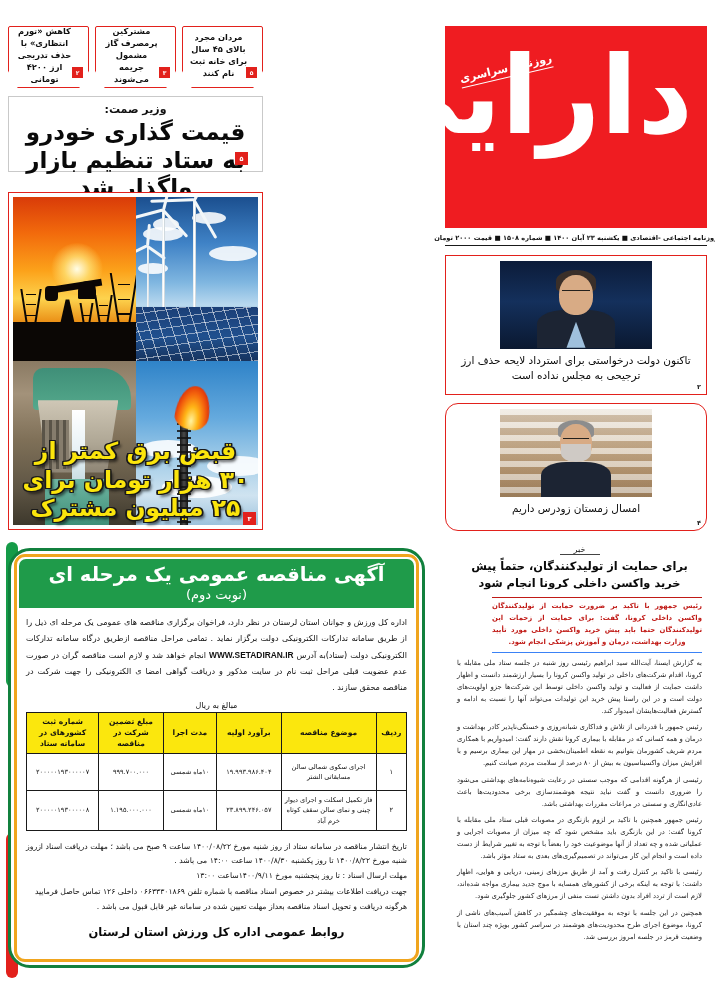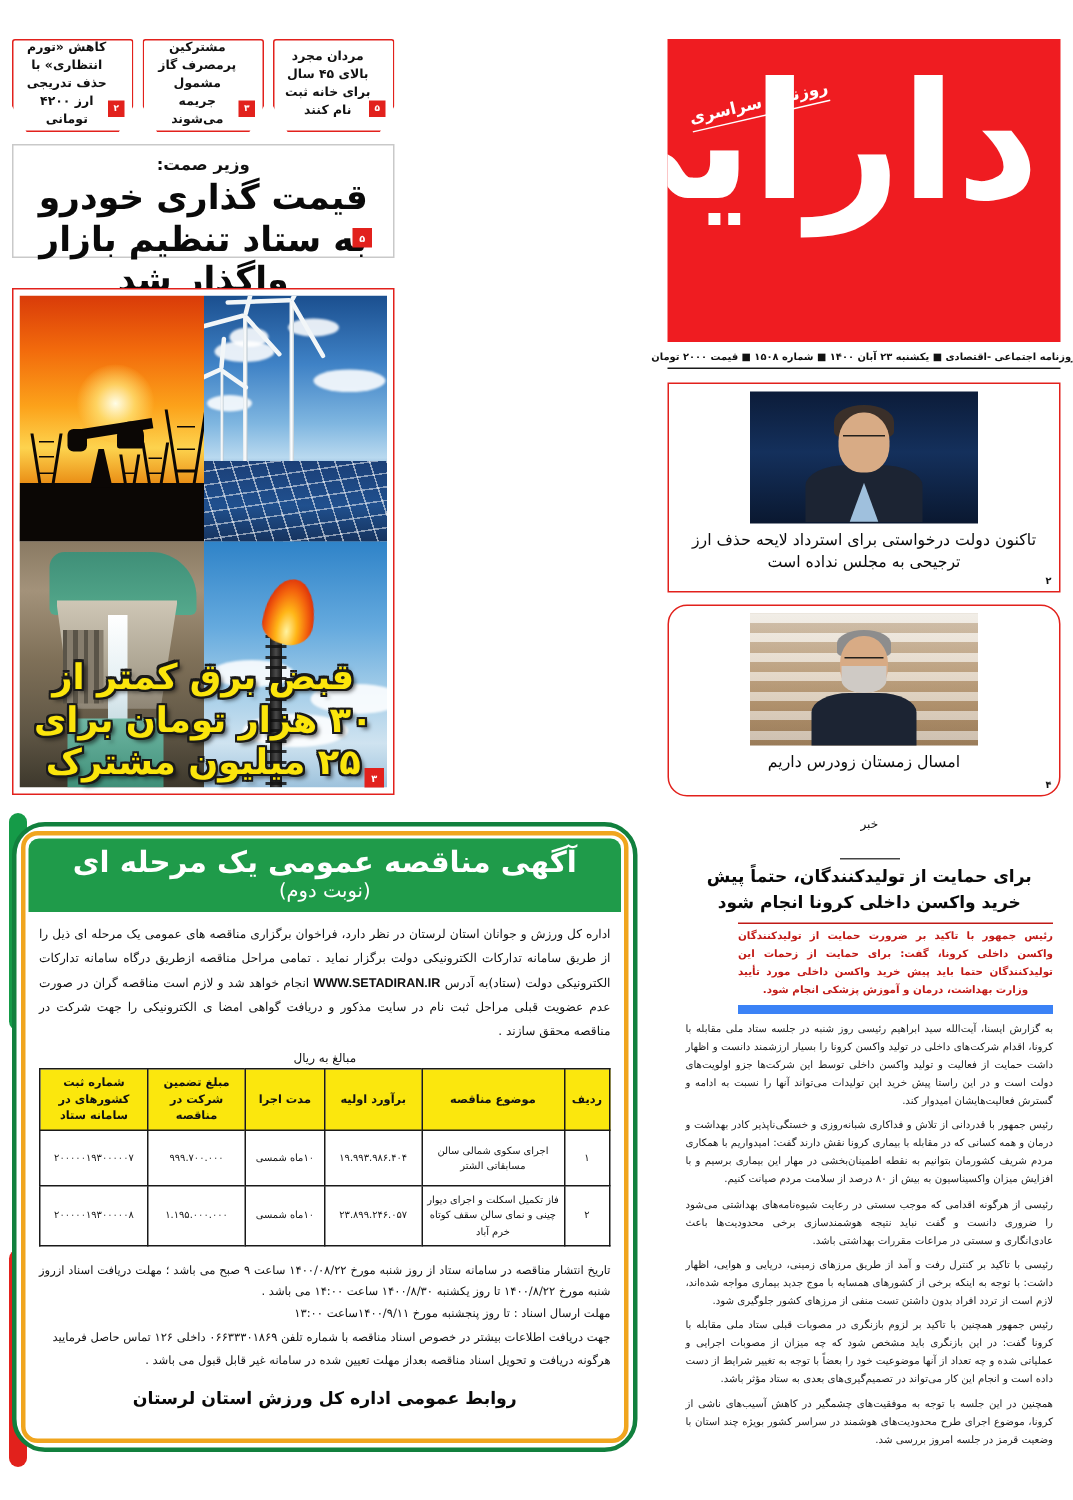--- a/index.html
+++ b/index.html
@@ -419,40 +419,40 @@
   .fr-green { background: #159b48; }
   .fr-white { background: #ffffff; }
   .fr-red   { background: #e2211c; }
   .news-kicker {
     font-size: 8px;
     color: #111111;
     text-align: center;
     border-bottom: 1px solid #444;
     width: 40px;
     margin: 0 auto 3px;
-    padding-bottom: 18px;
+    padding-bottom: 0;
     font-weight: normal;
   }
   .news-title {
     font-size: 11.4px;
     font-weight: bold;
     color: #0a0a0a;
     text-align: center;
     line-height: 1.5;
     letter-spacing: -0.2px;
     margin-bottom: 5px;
   }
   .news-lead {
     font-size: 6.9px;
     color: #c01a16;
     line-height: 1.72;
     text-align: justify;
     text-align-last: center;
     border-top: 1px solid #c01a16;
-    border-bottom: 6px solid #3b82f6;
+    border-bottom: 1px solid #3b82f6;
     padding: 3px 0;
     margin-bottom: 4px;
     font-weight: bold;
     margin-left: 35px;
   }
   .news-body p {
     font-size: 6.8px;
     color: #1a1a1a;
     line-height: 1.78;
     text-align: justify;
@@ -715,22 +715,22 @@
   </div>
 
   <div class="news-col">
     <div class="news-kicker">خبر</div>
     <div class="news-title">برای حمایت از تولیدکنندگان، حتماً پیش خرید واکسن داخلی کرونا انجام شود</div>
     <div class="news-lead">رئیس جمهور با تاکید بر ضرورت حمایت از تولیدکنندگان واکسن داخلی کرونا، گفت: برای حمایت از زحمات این تولیدکنندگان حتما باید پیش خرید واکسن داخلی مورد تأیید وزارت بهداشت، درمان و آموزش پزشکی انجام شود.</div>
     <div class="news-body">
       <p>به گزارش ایسنا، آیت‌الله سید ابراهیم رئیسی روز شنبه در جلسه ستاد ملی مقابله با کرونا، اقدام شرکت‌های داخلی در تولید واکسن کرونا را بسیار ارزشمند دانست و اظهار داشت حمایت از فعالیت و تولید واکسن داخلی توسط این شرکت‌ها جزو اولویت‌های دولت است و در این راستا پیش خرید این تولیدات می‌تواند آنها را نسبت به ادامه و گسترش فعالیت‌هایشان امیدوار کند.</p>
       <p>رئیس جمهور با قدردانی از تلاش و فداکاری شبانه‌روزی و خستگی‌ناپذیر کادر بهداشت و درمان و همه کسانی که در مقابله با بیماری کرونا نقش دارند گفت: امیدواریم با همکاری مردم شریف کشورمان بتوانیم به نقطه اطمینان‌بخشی در مهار این بیماری برسیم و با افزایش میزان واکسیناسیون به بیش از ۸۰ درصد از سلامت مردم صیانت کنیم.</p>
       <p>رئیسی از هرگونه اقدامی که موجب سستی در رعایت شیوه‌نامه‌های بهداشتی می‌شود را ضروری دانست و گفت نباید نتیجه هوشمندسازی برخی محدودیت‌ها باعث عادی‌انگاری و سستی در مراعات مقررات بهداشتی باشد.</p>
+      <p>رئیس جمهور همچنین با تاکید بر لزوم بازنگری در مصوبات قبلی ستاد ملی مقابله با کرونا گفت: در این بازنگری باید مشخص شود که چه میزان از مصوبات اجرایی و عملیاتی شده و چه تعداد از آنها موضوعیت خود را بعضاً با توجه به تغییر شرایط از دست داده است و انجام این کار می‌تواند در تصمیم‌گیری‌های بعدی به ستاد مؤثر باشد.</p>
       <p>رئیسی با تاکید بر کنترل رفت و آمد از طریق مرزهای زمینی، دریایی و هوایی، اظهار داشت: با توجه به اینکه برخی از کشورهای همسایه با موج جدید بیماری مواجه شده‌اند، لازم است از تردد افراد بدون داشتن تست منفی از مرزهای کشور جلوگیری شود.</p>
-      <p>رئیس جمهور همچنین با تاکید بر لزوم بازنگری در مصوبات قبلی ستاد ملی مقابله با کرونا گفت: در این بازنگری باید مشخص شود که چه میزان از مصوبات اجرایی و عملیاتی شده و چه تعداد از آنها موضوعیت خود را بعضاً با توجه به تغییر شرایط از دست داده است و انجام این کار می‌تواند در تصمیم‌گیری‌های بعدی به ستاد مؤثر باشد.</p>
       <p>همچنین در این جلسه با توجه به موفقیت‌های چشمگیر در کاهش آسیب‌های ناشی از کرونا، موضوع اجرای طرح محدودیت‌های هوشمند در سراسر کشور بویژه چند استان با وضعیت قرمز در جلسه امروز بررسی شد.</p>
     </div>
   </div>
 
   <div class="tender">
     <div class="tender-inner">
 
       <div class="tender-head">
         <div class="tender-head-title">آگهی مناقصه  عمومی  یک مرحله ای</div>
         <div class="tender-head-sub">(نوبت دوم)</div>

